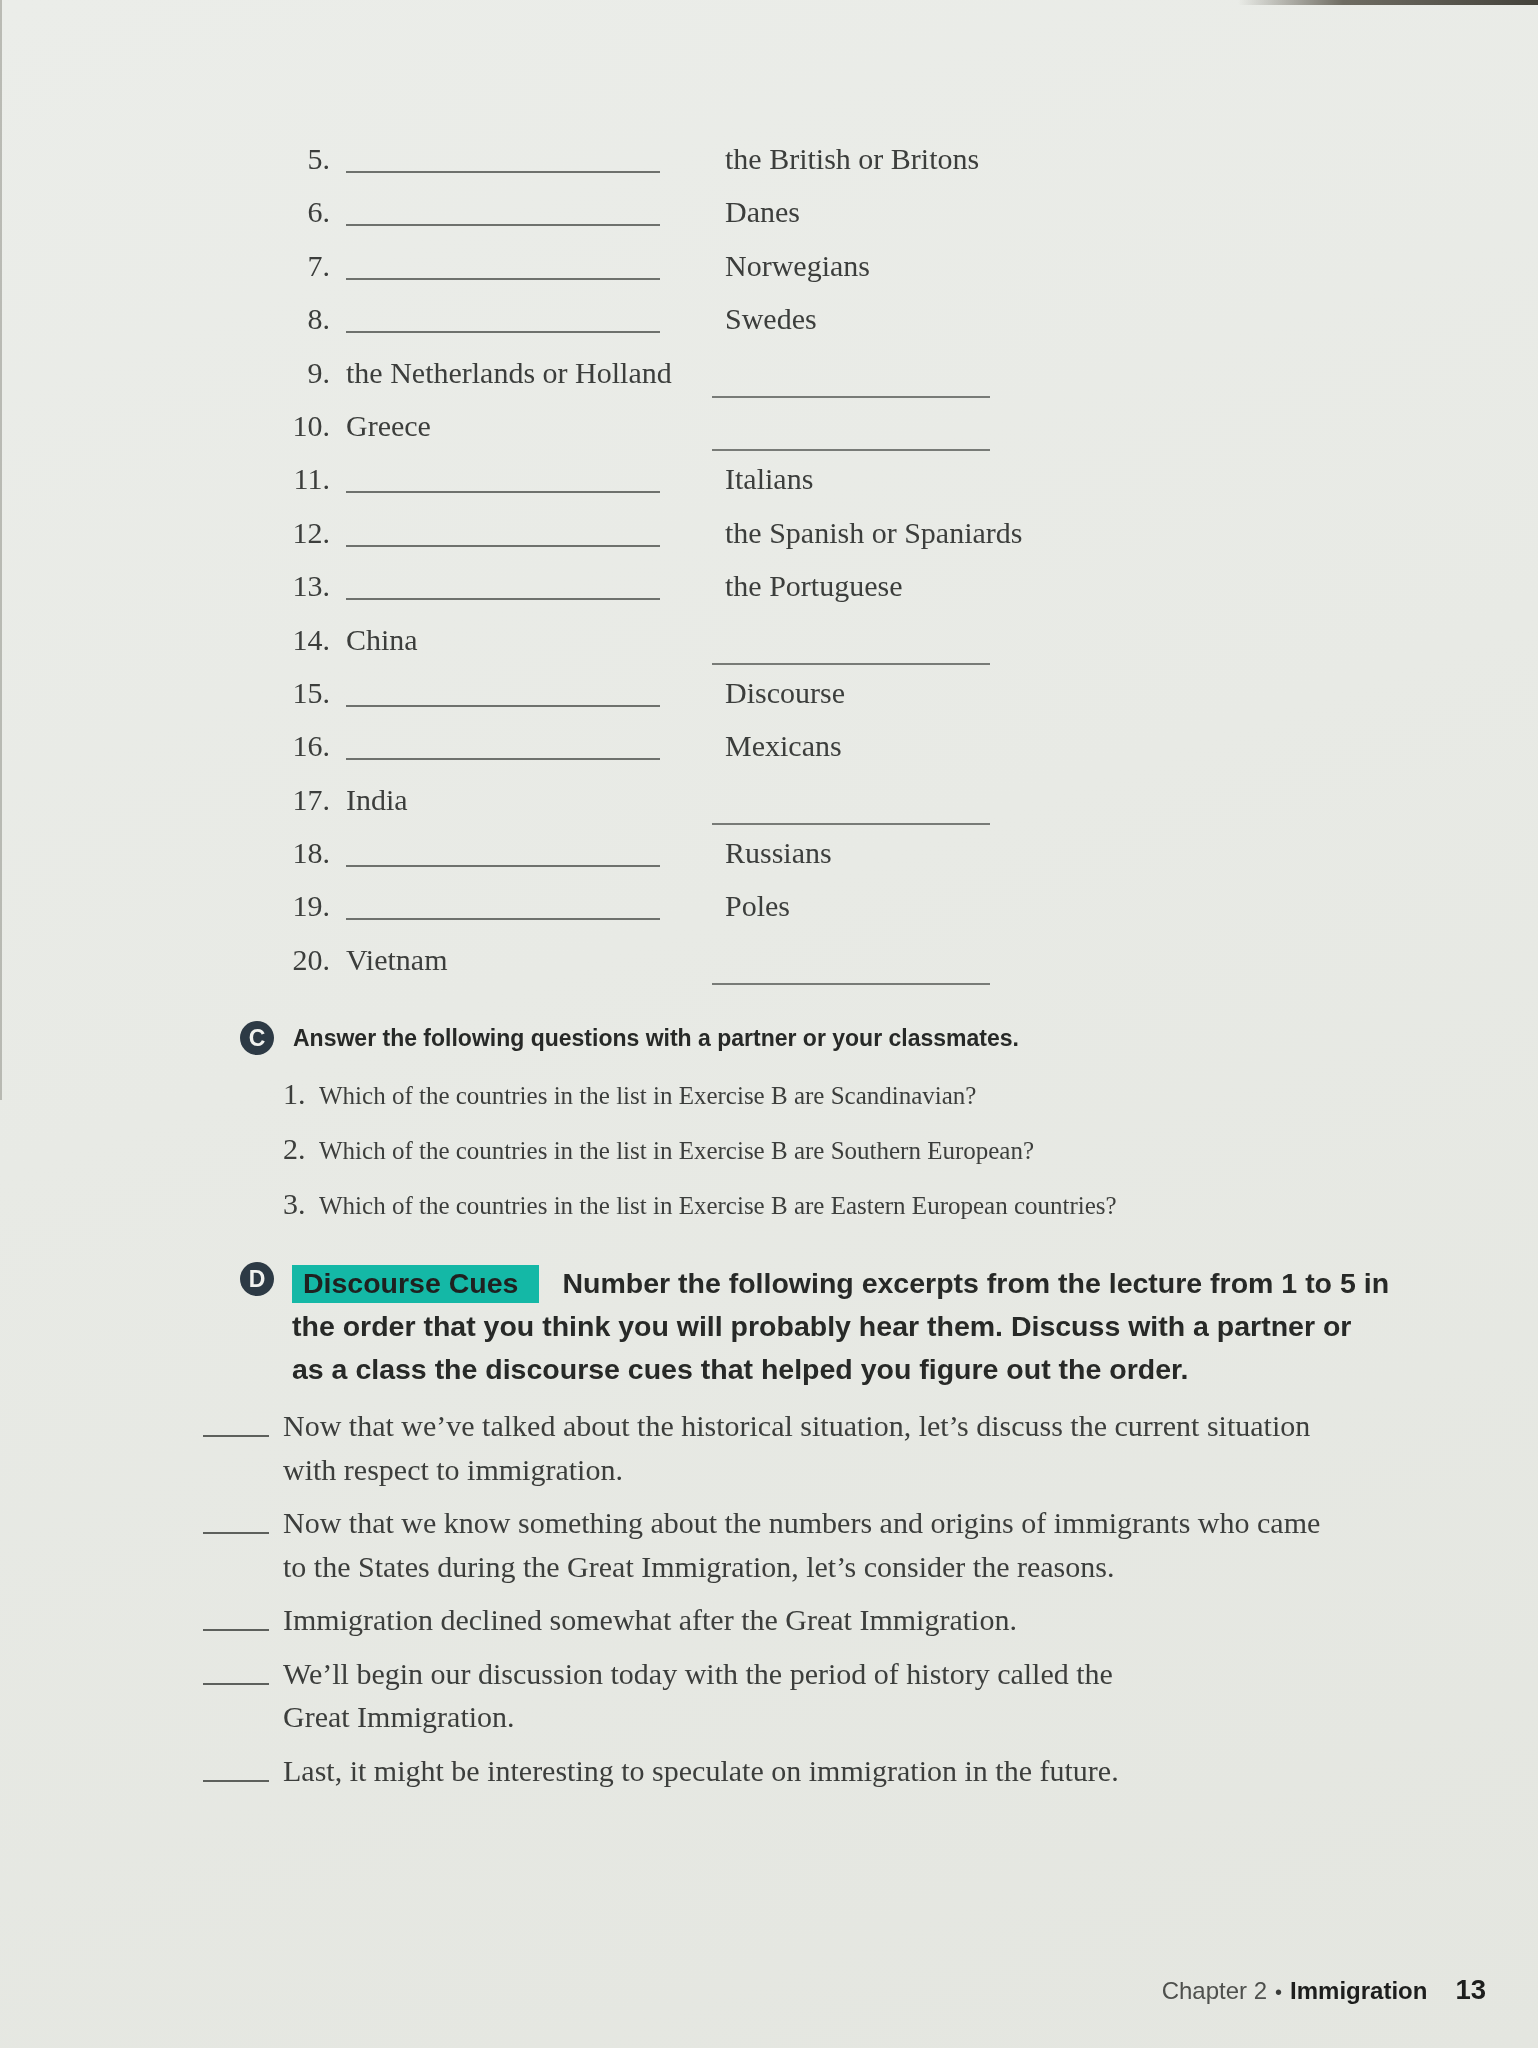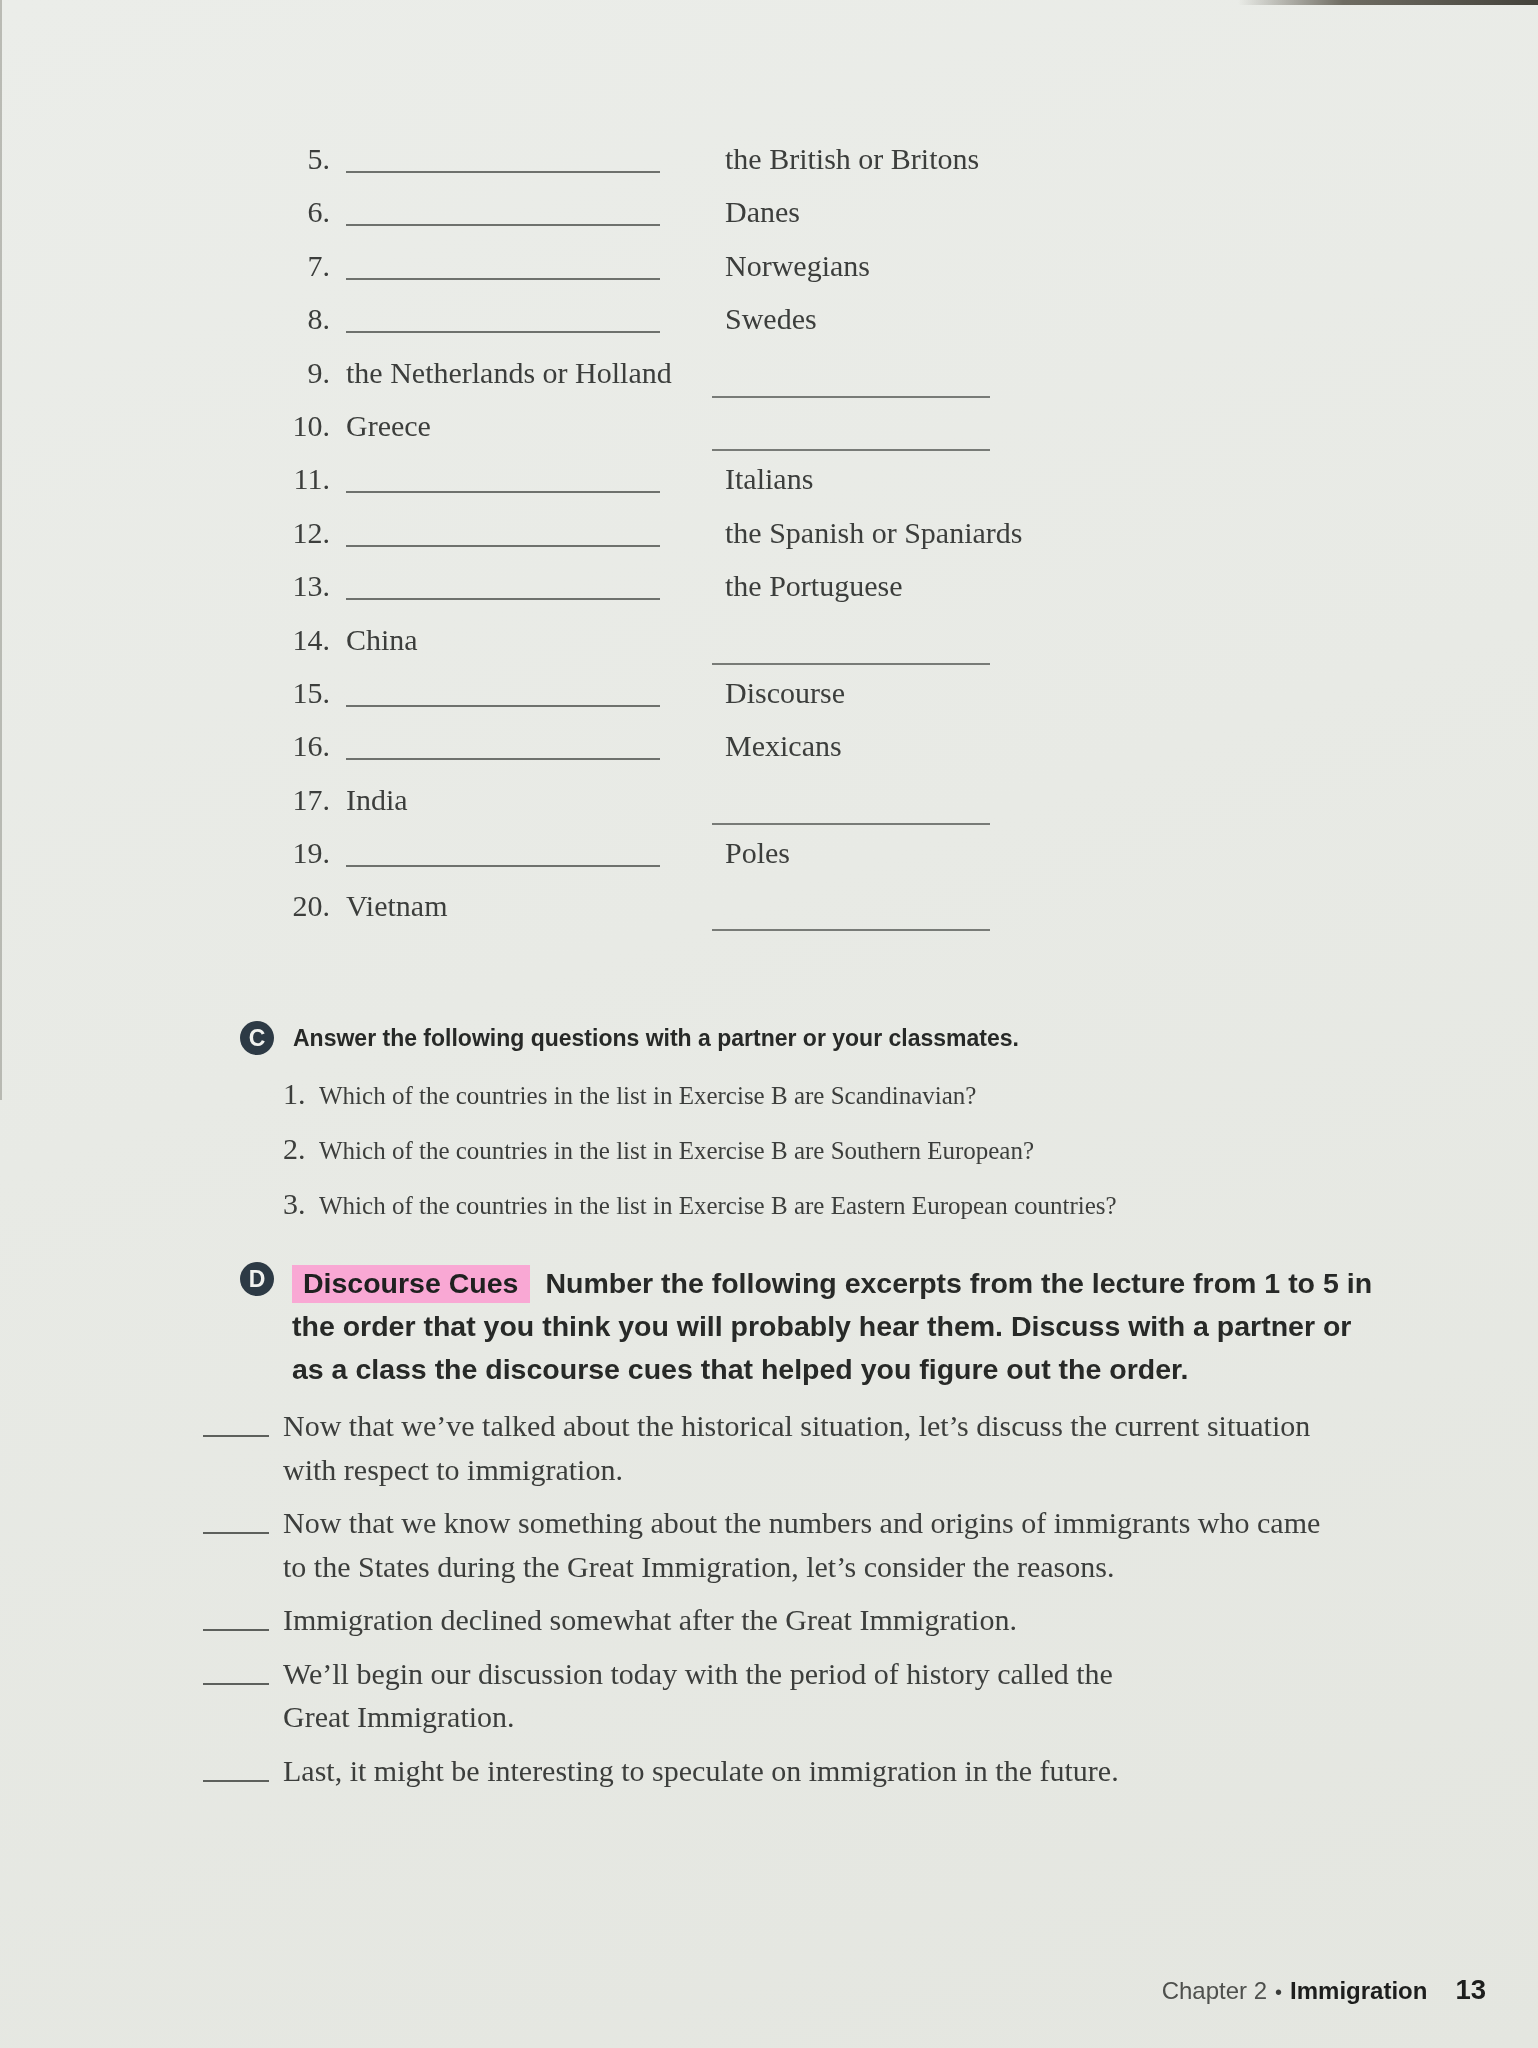--- a/index.html
+++ b/index.html
@@ -39,22 +39,22 @@
 
   .questions{position:absolute;left:283px;top:1066px;}
   .qrow{display:flex;height:55px;align-items:baseline;}
   .qnum{width:27px;font-size:30px;line-height:55px;}
   .qtext{margin-left:9px;font-size:25px;line-height:55px;white-space:nowrap;}
 
   .ex-d{left:240px;top:1262px;}
   .d-text{margin-left:18px;font-family:"Liberation Sans",sans-serif;font-weight:bold;
     font-size:28.5px;color:#272927;}
   .d-text .dline{line-height:43px;white-space:nowrap;}
-  .dc-label{display:inline-block;background:#f9a8d4;color:#1f2120;
-    padding:3px 12px 5px 11px;margin-right:15px;line-height:30px;}
+  .dc-label{display:inline-block;background:#14b8a6;color:#1f2120;
+    padding:3px 21px 5px 11px;margin-right:23px;line-height:30px;}
 
   
   .excerpts{position:absolute;left:203px;top:1404px;width:1260px;}
   .excerpt{display:flex;align-items:flex-start;margin-bottom:10px;}
   .xblank{flex:none;width:66px;height:31px;border-bottom:2.2px solid #5d605c;margin-right:14px;}
   .xtext{font-size:30px;line-height:43.5px;color:#3c3e3c;}
   .xline{white-space:nowrap;}
   .xline:empty{display:none;}
 
   
@@ -131,20 +131,25 @@
       <span class="vnum">16.</span>
       <span class="vleft"></span>
       <span class="vright">Mexicans</span>
     </div>
     <div class="vrow">
       <span class="vnum">17.</span>
       <span class="vleft">India</span>
       <span class="vright"></span>
     </div>
     <div class="vrow">
+      <span class="vnum">18.</span>
+      <span class="vleft"></span>
+      <span class="vright">Russians</span>
+    </div>
+    <div class="vrow">
       <span class="vnum">19.</span>
       <span class="vleft"></span>
       <span class="vright">Poles</span>
     </div>
     <div class="vrow">
       <span class="vnum">20.</span>
       <span class="vleft">Vietnam</span>
       <span class="vright"></span>
     </div>
 </div>

